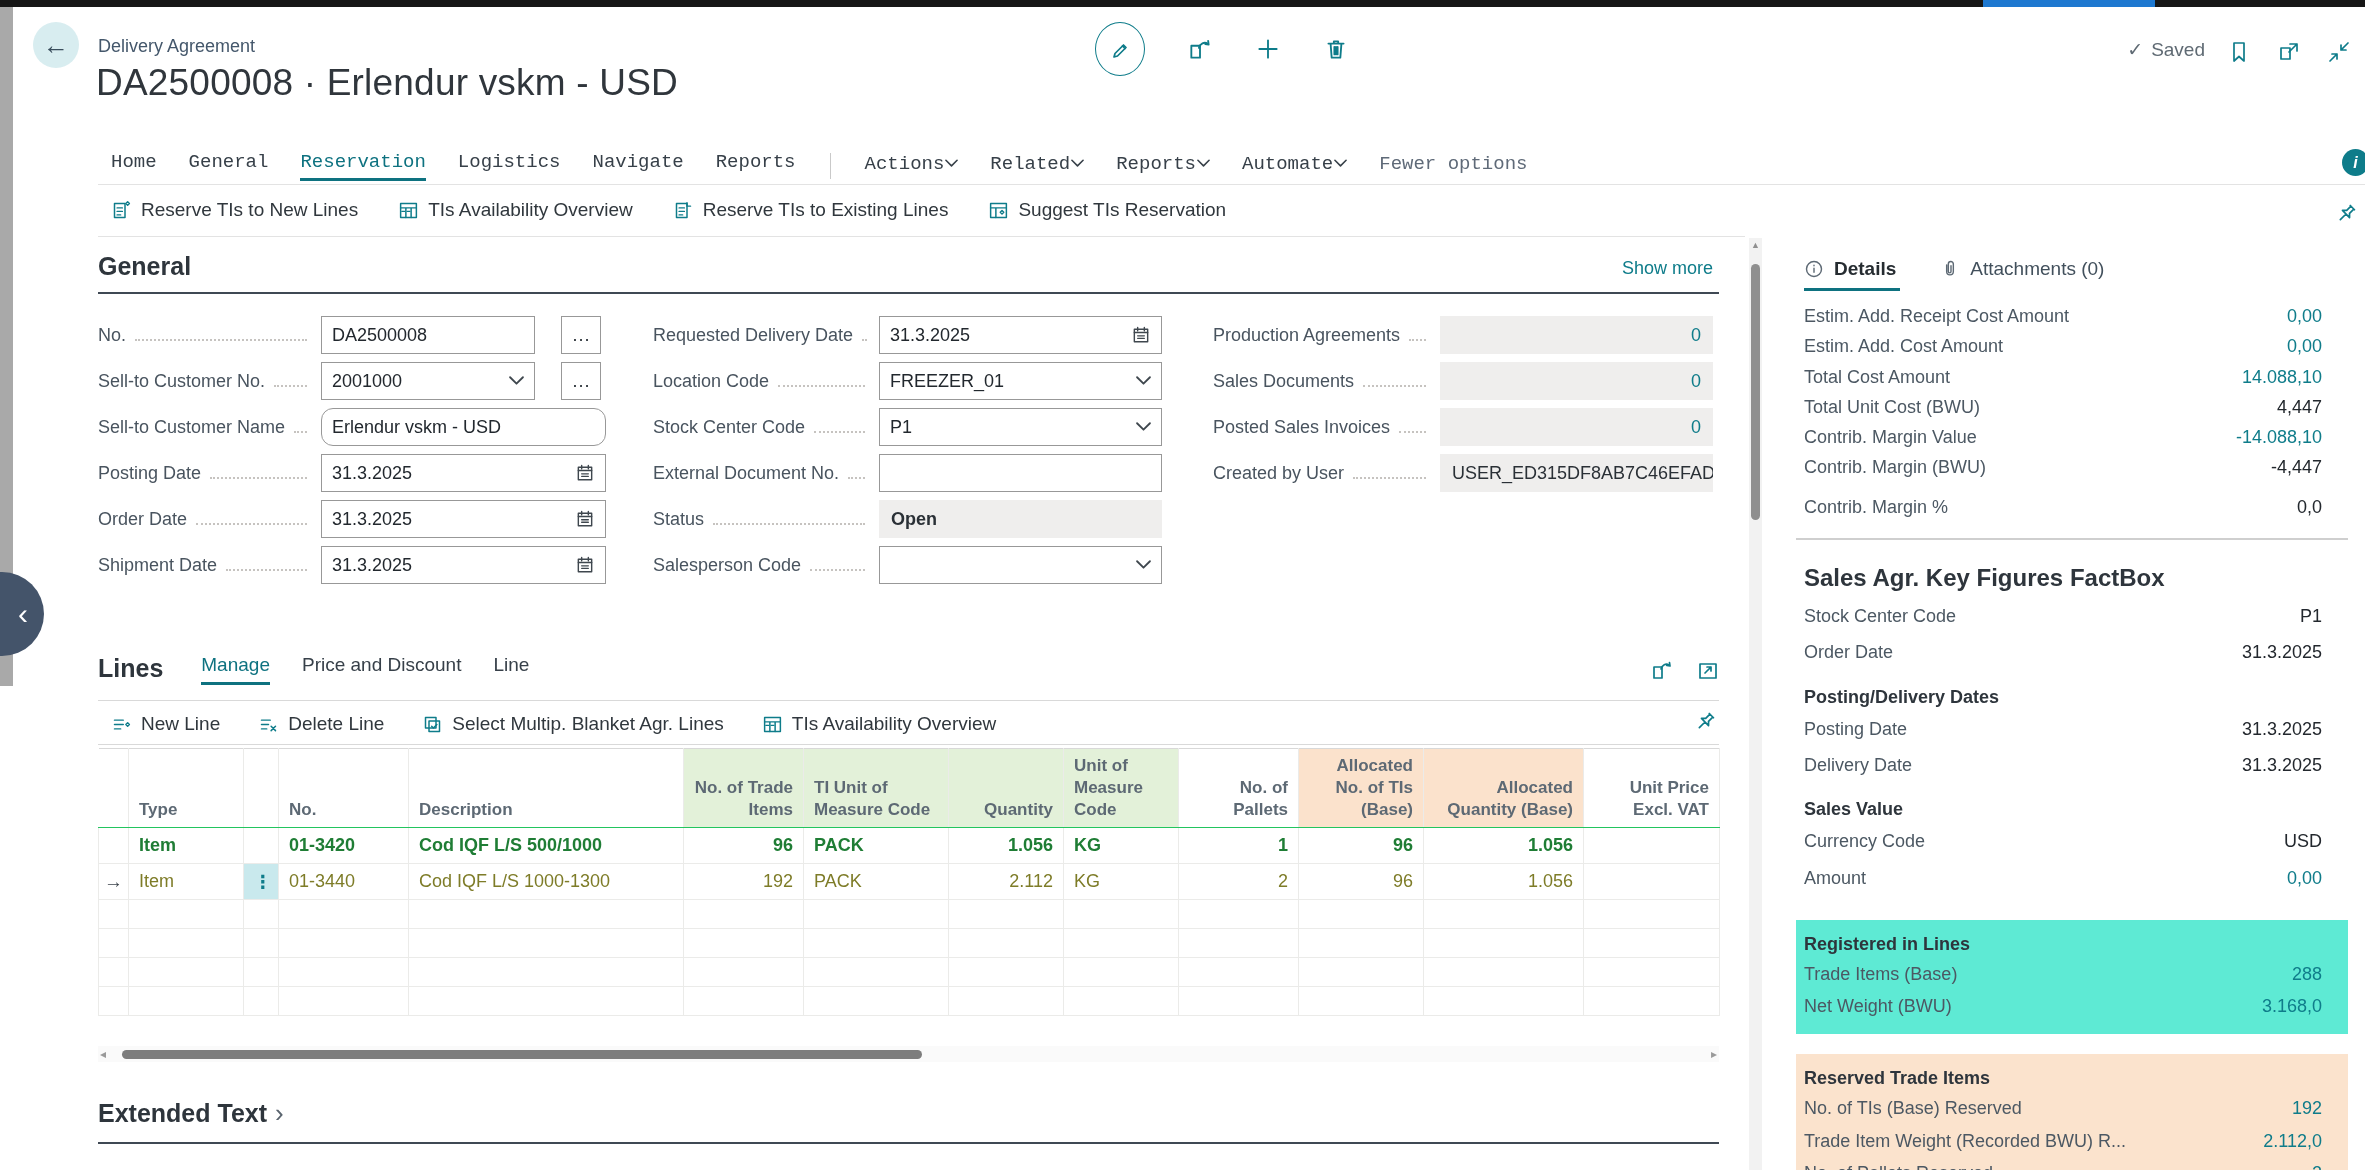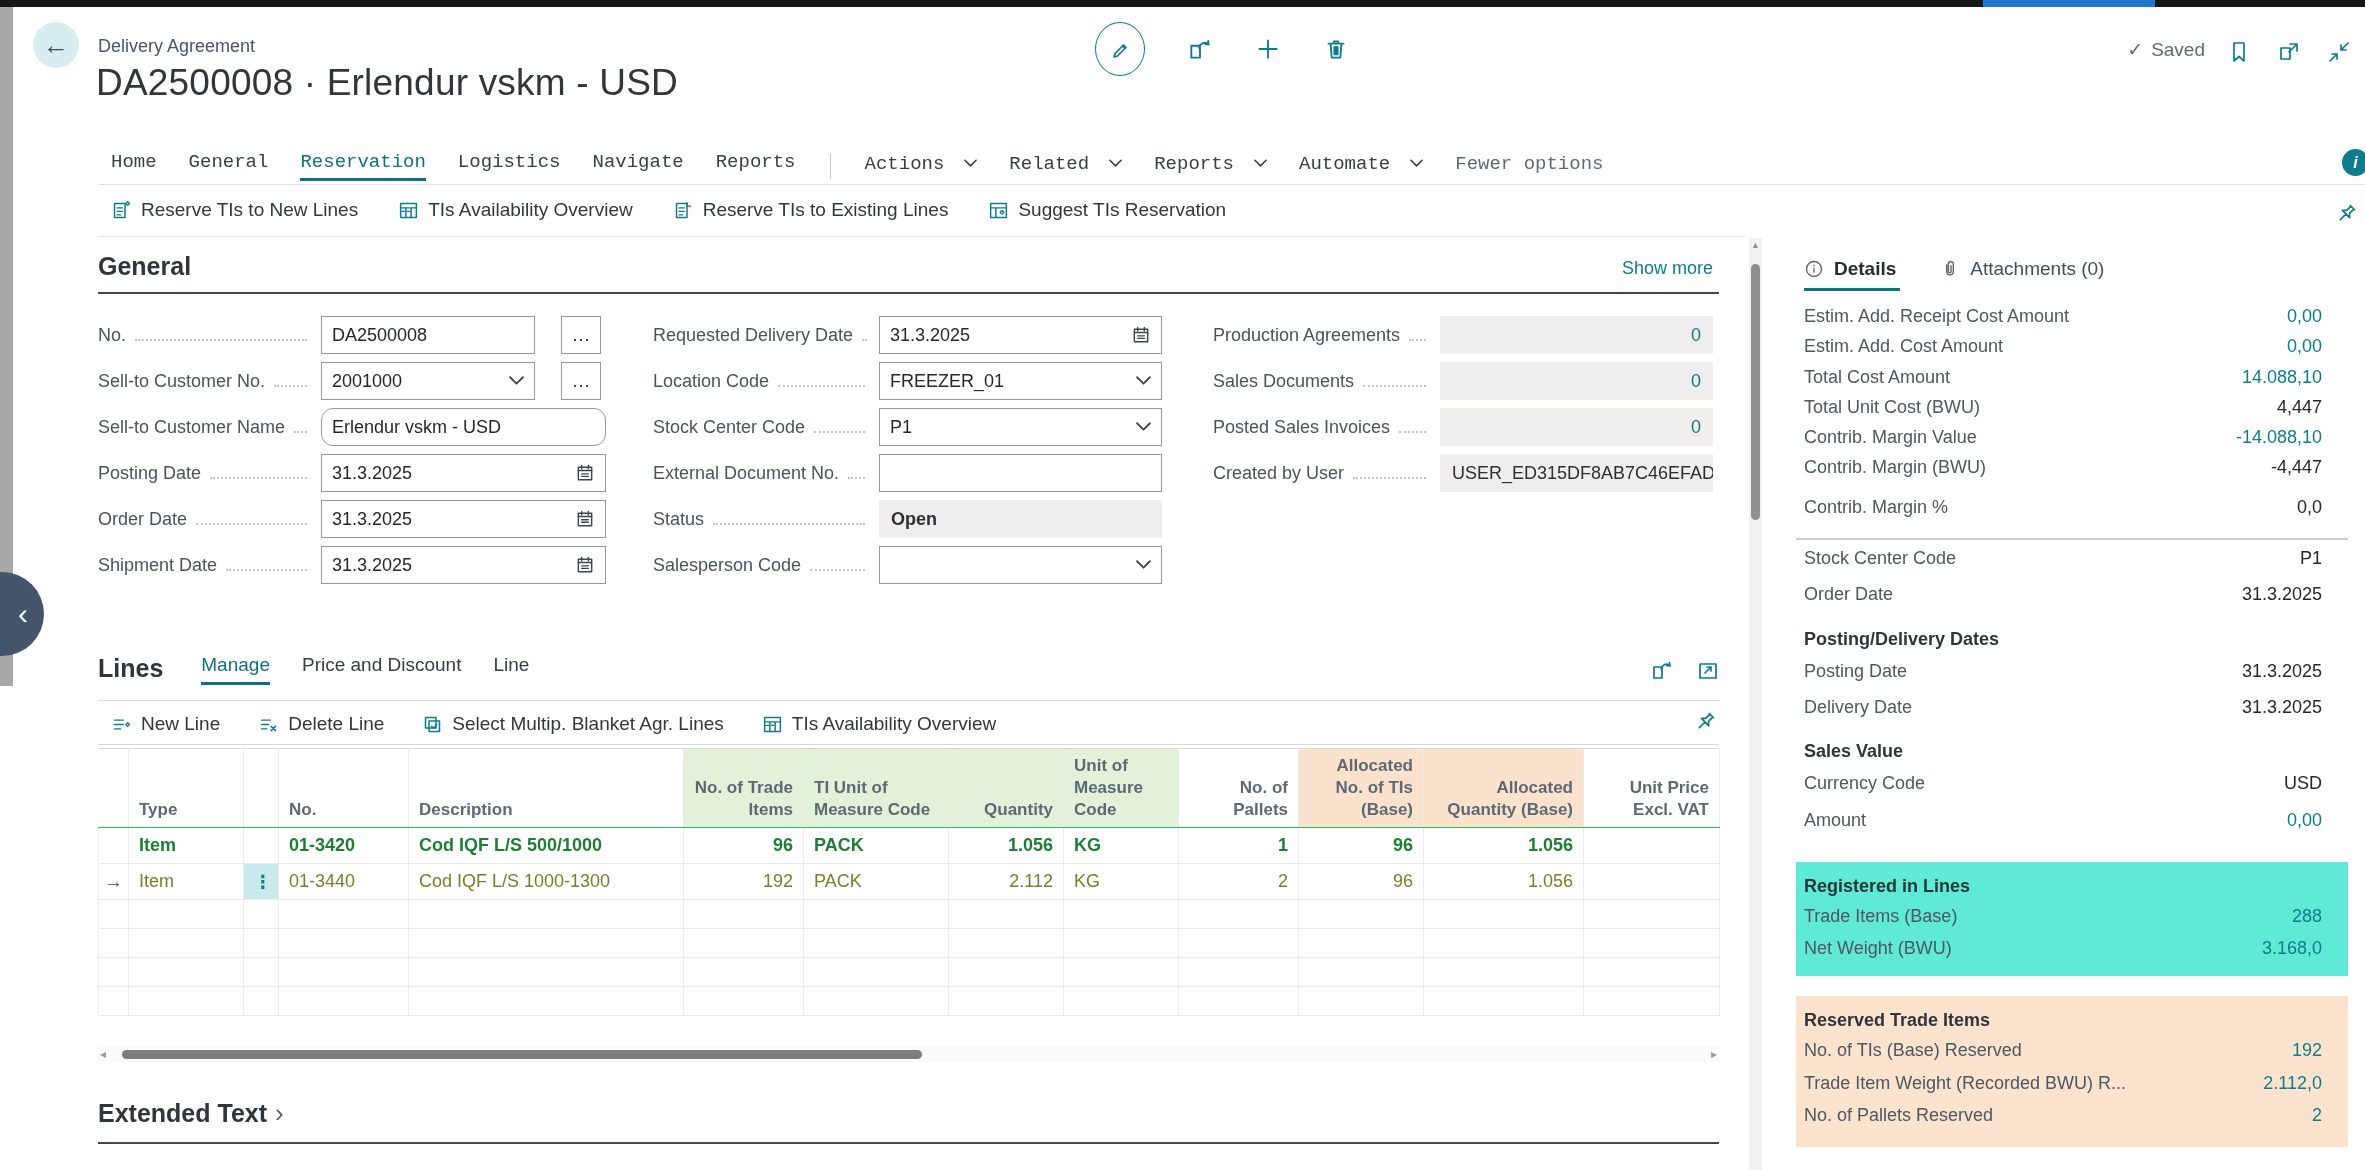--- a/index.html
+++ b/index.html
@@ -27,21 +27,21 @@
   .win-actions{position:absolute;top:40px;right:14px;display:flex;gap:26px;}
   .win-actions .icon-btn{background:none;border:none;padding:0;cursor:pointer;color:#0e7c8a;}
 
   svg.ic{display:block;fill:none;stroke:currentColor;stroke-width:1.7;stroke-linecap:round;stroke-linejoin:round;}
 
   
   .tabbar{position:absolute;left:111px;top:148px;display:flex;align-items:center;gap:32px;font-size:19px;color:#374049;height:36px;font-family:Liberation Mono, monospace;}
   .tabbar .tab{cursor:pointer;padding-bottom:5px;border-bottom:3px solid transparent;}
   .tabbar .tab.active{color:#0e7280;border-bottom-color:#0e7280;}
   .tabbar .vsep{width:1px;height:26px;background:#c9c9c9;margin:0 2px;}
-  .tabbar .menu{cursor:pointer;display:flex;align-items:center;gap:20px;padding-bottom:5px;}
+  .tabbar .menu{cursor:pointer;display:flex;align-items:center;gap:1px;padding-bottom:5px;}
   .tabbar .fewer{color:#5f6a78;cursor:pointer;padding-bottom:5px;}
   .caret{width:13px;height:9px;}
   .tab-rule{position:absolute;left:98px;right:0;top:184px;height:1px;background:#e3e3e3;}
   .info-bubble{position:absolute;left:2342px;top:149px;width:27px;height:27px;border-radius:50%;background:#0e7c8a;
      color:#fff;font-size:16px;font-weight:700;display:flex;align-items:center;justify-content:center;cursor:pointer;font-style:italic;}
 
   
   .ribbon{position:absolute;left:111px;top:192px;height:36px;display:flex;align-items:center;gap:40px;}
   .ribbon .raction{display:flex;align-items:center;gap:9px;font-size:19px;color:#30373d;cursor:pointer;background:none;border:none;padding:0;}
   .ribbon .raction .ric{color:#0e7c8a;}
@@ -773,20 +773,21 @@
       </div>
       <div class="fb-row gap">
         <span class="lbl">Contrib. Margin %</span>
         <span class="val b">0,0</span>
       </div>
     </div>
 
     <div class="fb-div"></div>
 
     <div class="fb-kf">
+      <div class="fb-heading">Sales Agr. Key Figures FactBox</div>
       <div class="fb-row">
         <span class="lbl">Stock Center Code</span>
         <span class="val">P1</span>
       </div>
       <div class="fb-row">
         <span class="lbl">Order Date</span>
         <span class="val">31.3.2025</span>
       </div>
       <div class="fb-group">Posting/Delivery Dates</div>
       <div class="fb-row">

